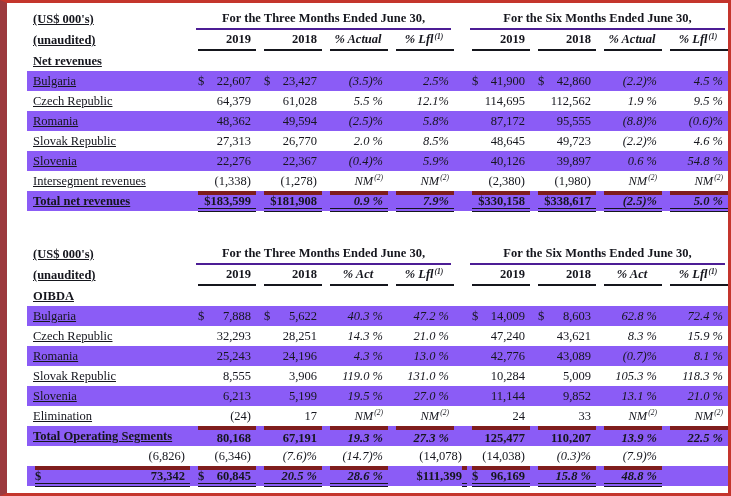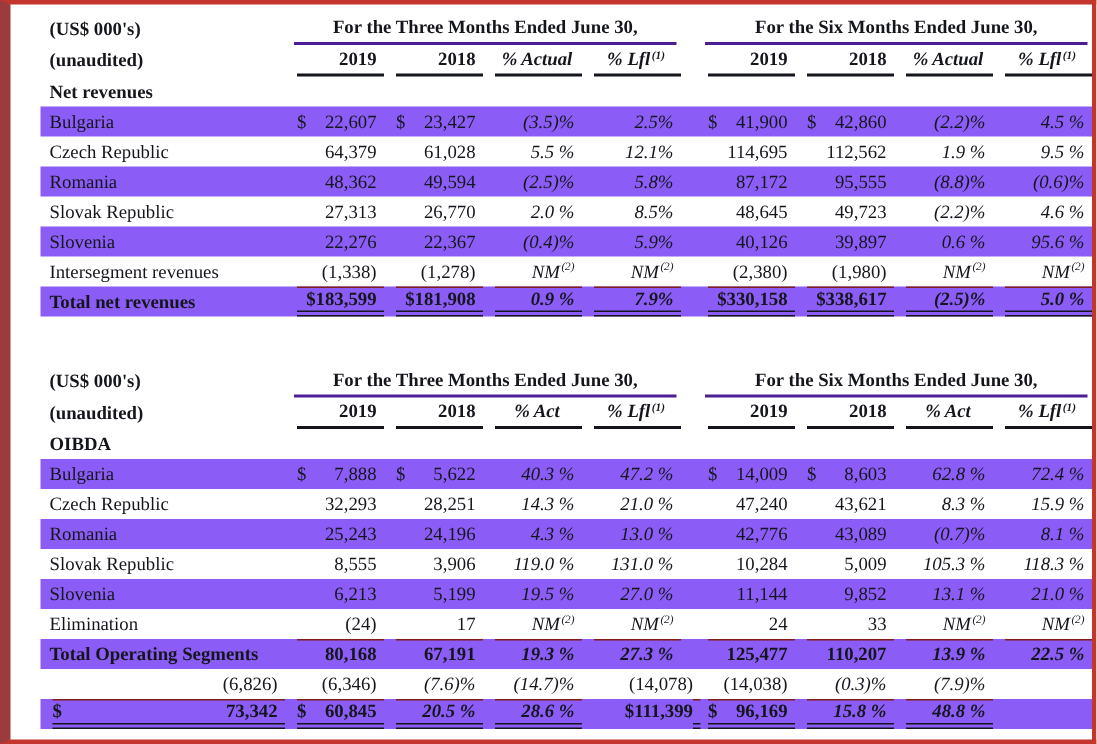--- a/index.html
+++ b/index.html
@@ -18,36 +18,36 @@
   .fin-table{margin:0;}
   .fin-table + .fin-table{margin-top:33px;}
   .grid{
     display:grid;
     grid-template-columns:163px 66px 66px 66px 66px 10px 66px 66px 66px 66px;
     align-items:stretch;
   }
   .trow{height:20px;font-size:12.5px;line-height:1;}
   .hrow{height:21px;}
   .striped{background:#8b5cf6;}
-  .lc{display:flex;align-items:center;padding-left:6px;white-space:nowrap;}
+  .lc{display:flex;align-items:center;padding-left:6px;white-space:nowrap;text-decoration:underline;}
   .ci{
     margin-left:8px;height:100%;box-sizing:border-box;
     display:flex;align-items:center;justify-content:flex-end;
     padding-right:5px;white-space:nowrap;
   }
   .dollar .ci{justify-content:space-between;}
   .pct .ci{font-style:italic;}
   .bold{font-weight:bold;}
   .group-head .ci{
     justify-content:center;border-bottom:2px solid #4c1d95;
     font-weight:bold;padding-right:0;margin-left:6px;margin-right:3px;
   }
   .colhead .ci{border-bottom:2px solid #15161d;font-weight:bold;}
   .colhead.center .ci{justify-content:center;padding-right:2px;}
-  .rule-top .nc .ci{border-top:1px solid #7f1d1d;}
+  .rule-top .nc .ci{border-top:4px solid #7f1d1d;}
   .rule-dbl .nc .ci{border-bottom:4px double #15161d;}
   sup{font-size:7.5px;line-height:0;position:relative;top:-3px;margin-left:1px;}
 </style>
 </head>
 <body>
 
 <div class="page">
   <div id="tables-root">
       <div class="fin-table">
         <div class="grid trow hrow">
@@ -232,21 +232,21 @@
           <div class="nc">
             <div class="ci">40,126</div>
           </div>
           <div class="nc">
             <div class="ci">39,897</div>
           </div>
           <div class="nc pct">
             <div class="ci">0.6 %</div>
           </div>
           <div class="nc pct">
-            <div class="ci">95.6 %</div>
+            <div class="ci">54.8 %</div>
           </div>
         </div>
         <div class="grid trow">
           <div class="lc">Intersegment revenues</div>
           <div class="nc">
             <div class="ci">(1,338)</div>
           </div>
           <div class="nc">
             <div class="ci">(1,278)</div>
           </div>

